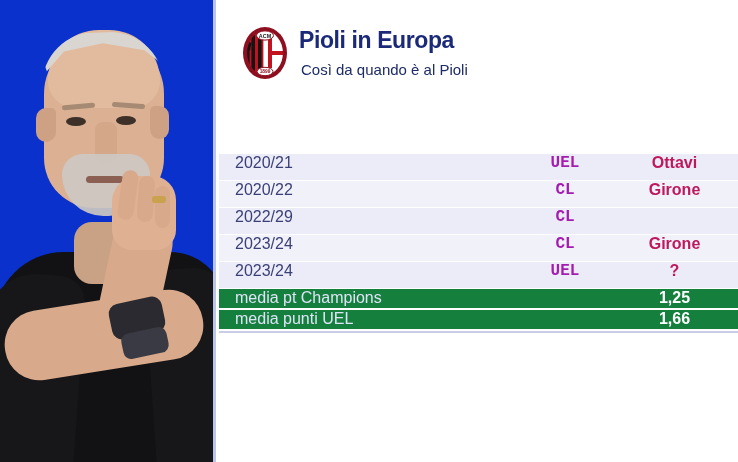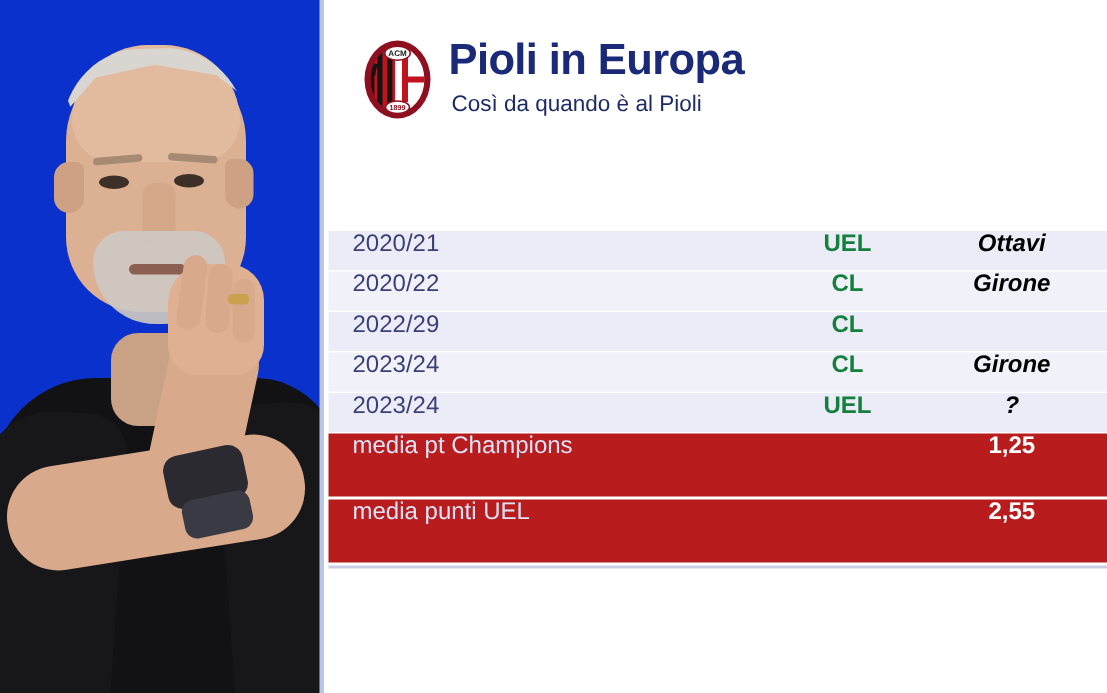--- a/index.html
+++ b/index.html
@@ -259,21 +259,21 @@
     top: 8px;
     width: 48px;
     height: 54px;
   }
   .titles {
     position: absolute;
     left: 80px;
     top: 6px;
   }
   .main-title {
-    font-size: 29px;
+    font-size: 23px;
     font-weight: bold;
     color: #1b2a78;
     letter-spacing: -0.4px;
     line-height: 33px;
     white-space: nowrap;
   }
   .sub-title {
     font-size: 15px;
     font-weight: normal;
     color: #1d2b66;
@@ -323,26 +323,26 @@
     background: #ffffff;
     height: 27px;
   }
   .row.head .c-stag { color: #5a5f86; font-weight: normal; font-size: 16px; }
   .row.head .c-comp,
   .row.head .c-liv { color: #1b2a78; font-weight: bold; }
 
   .row.data { background: #ececf8; }
   .row.data.alt { background: #f1f1fa; }
   .row.data .c-stag { color: #3a3f76; font-weight: normal; }
-  .row.data .c-comp { color: #15803d; font-weight: bold; }
-  .row.data .c-liv  { color: #000000; font-weight: bold; font-style: italic; }
+  .row.data .c-comp { color: #a21caf; font-weight: bold; font-family: Liberation Mono, monospace; }
+  .row.data .c-liv  { color: #be185d; font-weight: bold; }
 
   .row.summary {
-    background: #b91c1c;
-    height: 42px;
+    background: #15803d;
+    height: 19px;
     margin-bottom: 2px;
   }
   .row.summary .c-stag { color: #dfe3f7; font-weight: normal; font-size: 16px; }
   .row.summary .c-comp { color: #ffffff; }
   .row.summary .c-liv  { color: #ffffff; font-weight: bold; }
 
   .table-foot-rule {
     width: 519px;
     height: 2px;
     background: #c9cde6;
@@ -463,20 +463,20 @@
 
       <div class="row summary">
         <div class="c-stag">media pt Champions</div>
         <div class="c-comp"></div>
         <div class="c-liv">1,25</div>
       </div>
 
       <div class="row summary">
         <div class="c-stag">media punti UEL</div>
         <div class="c-comp"></div>
-        <div class="c-liv">2,55</div>
+        <div class="c-liv">1,66</div>
       </div>
 
       <div class="table-foot-rule"></div>
     </div>
 
   </div>
 </div>
 
 </body></html>

